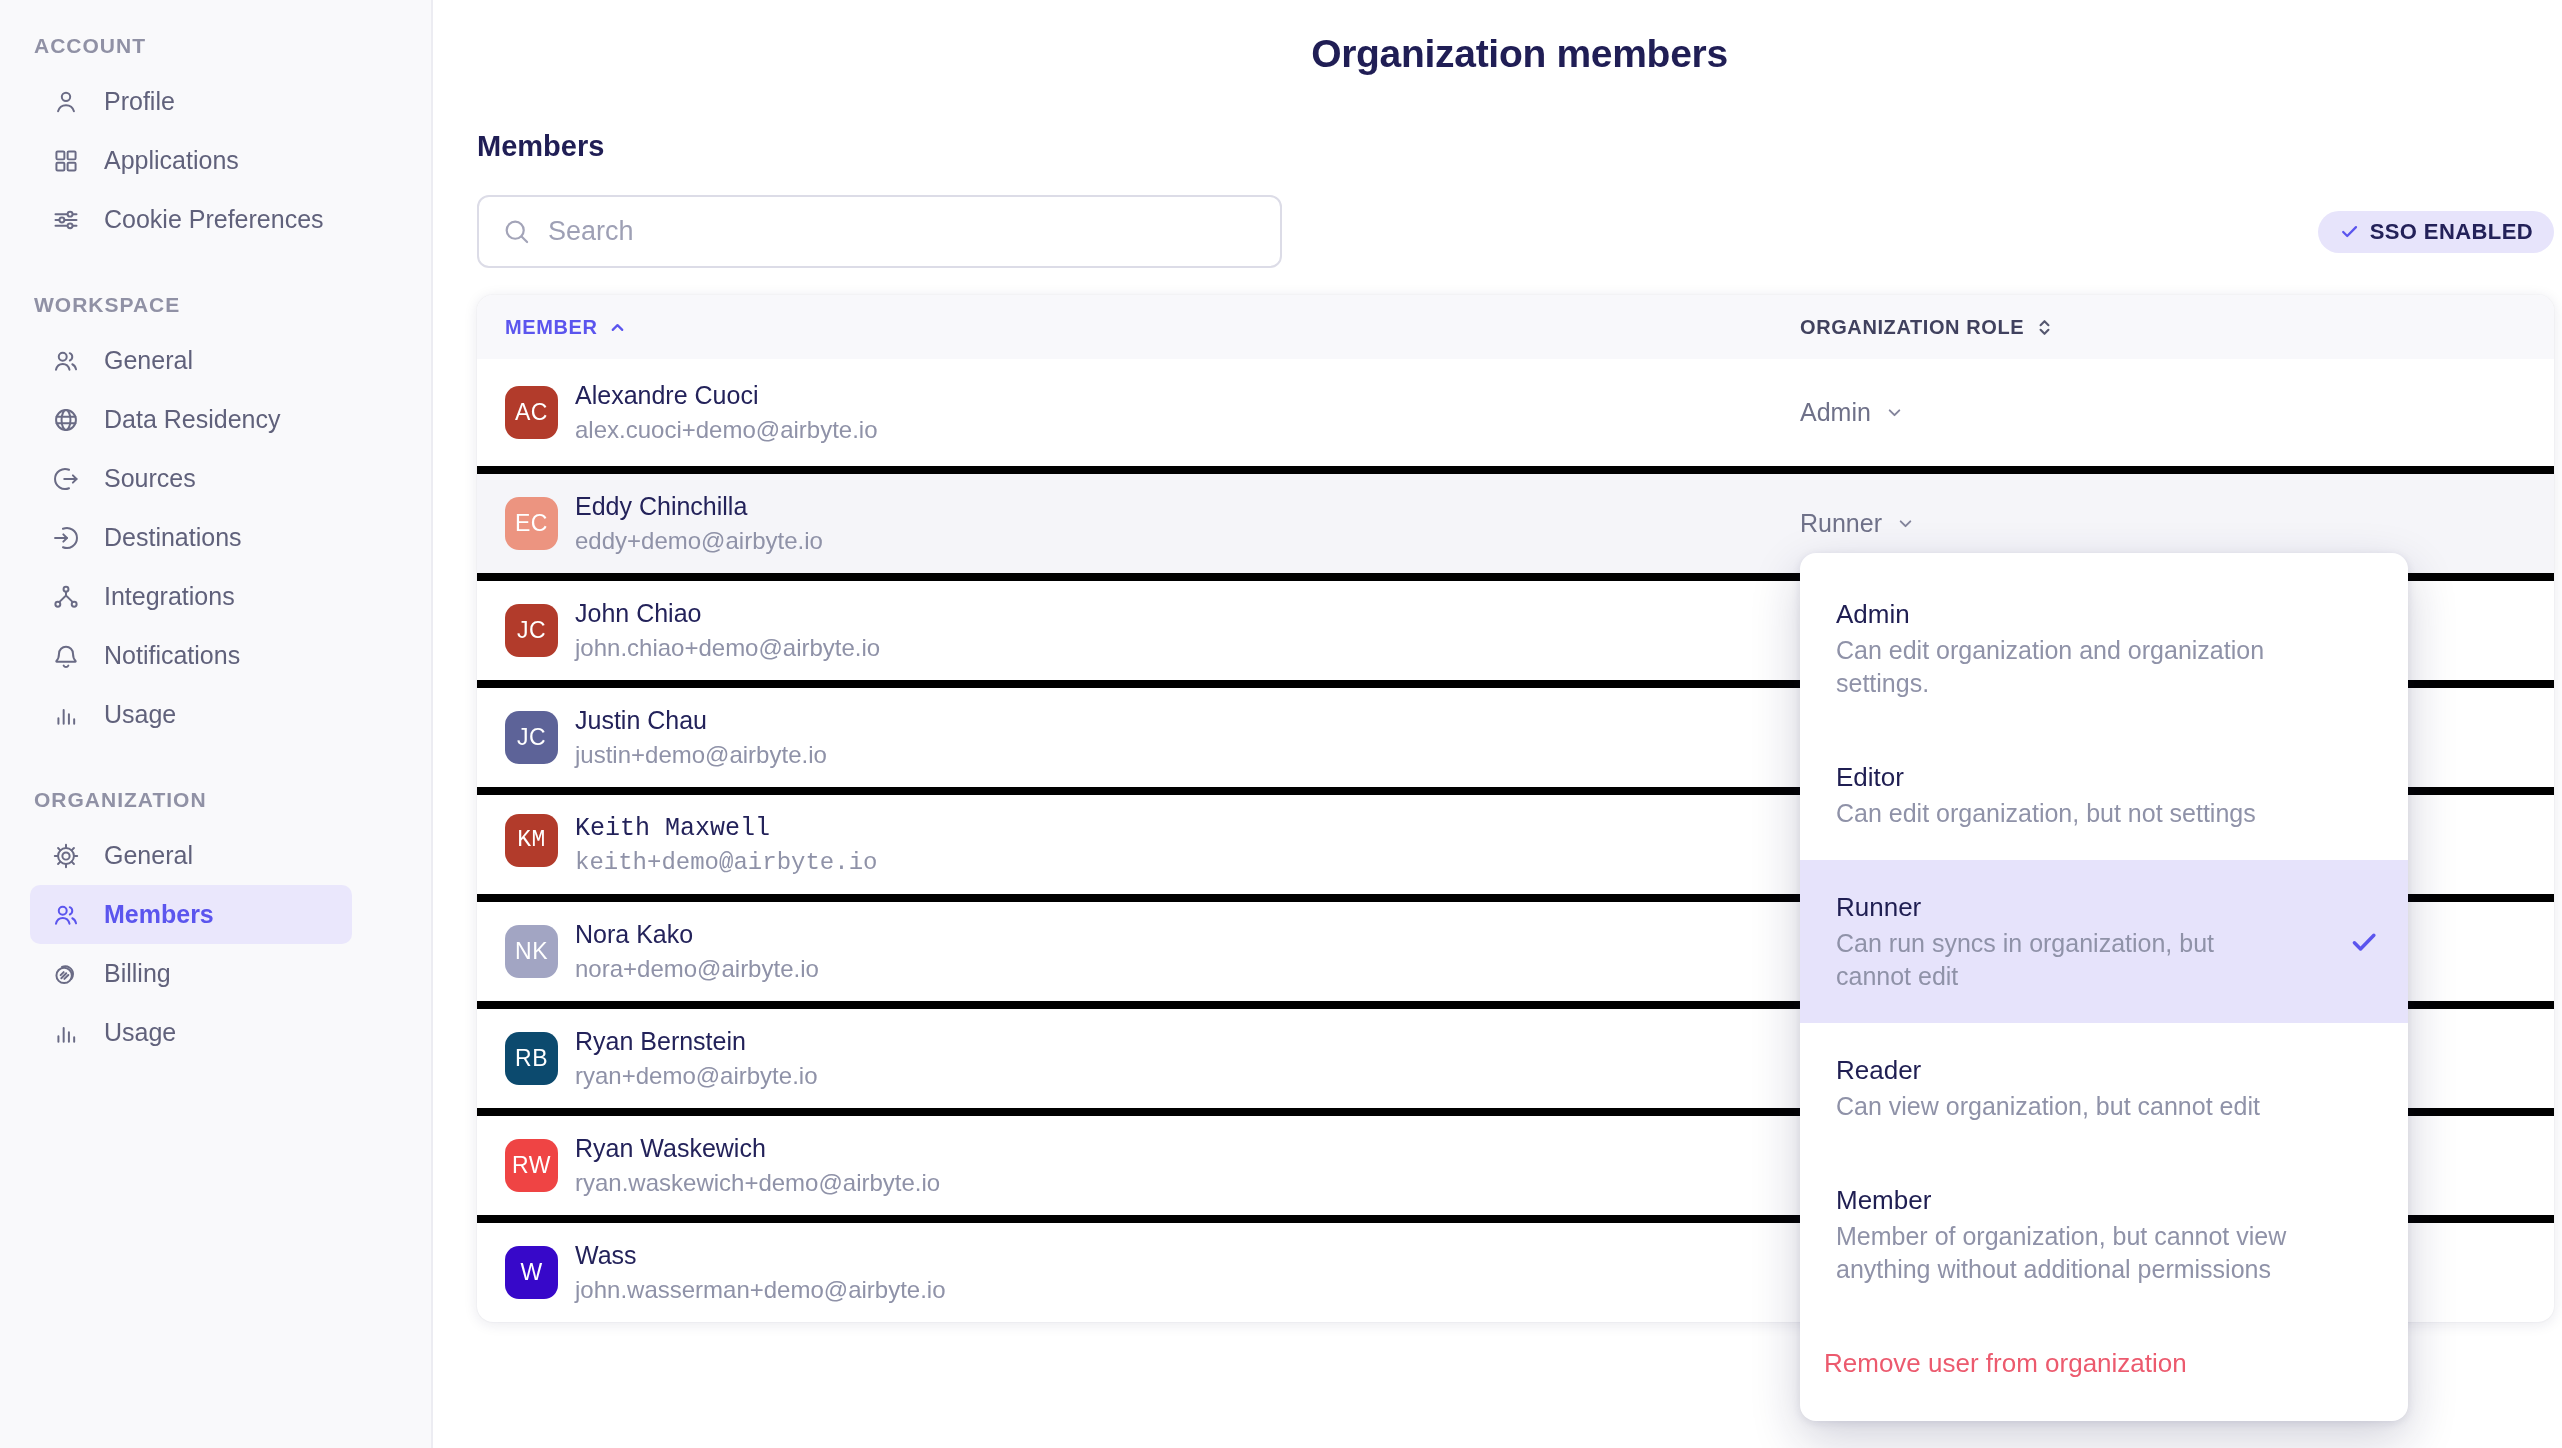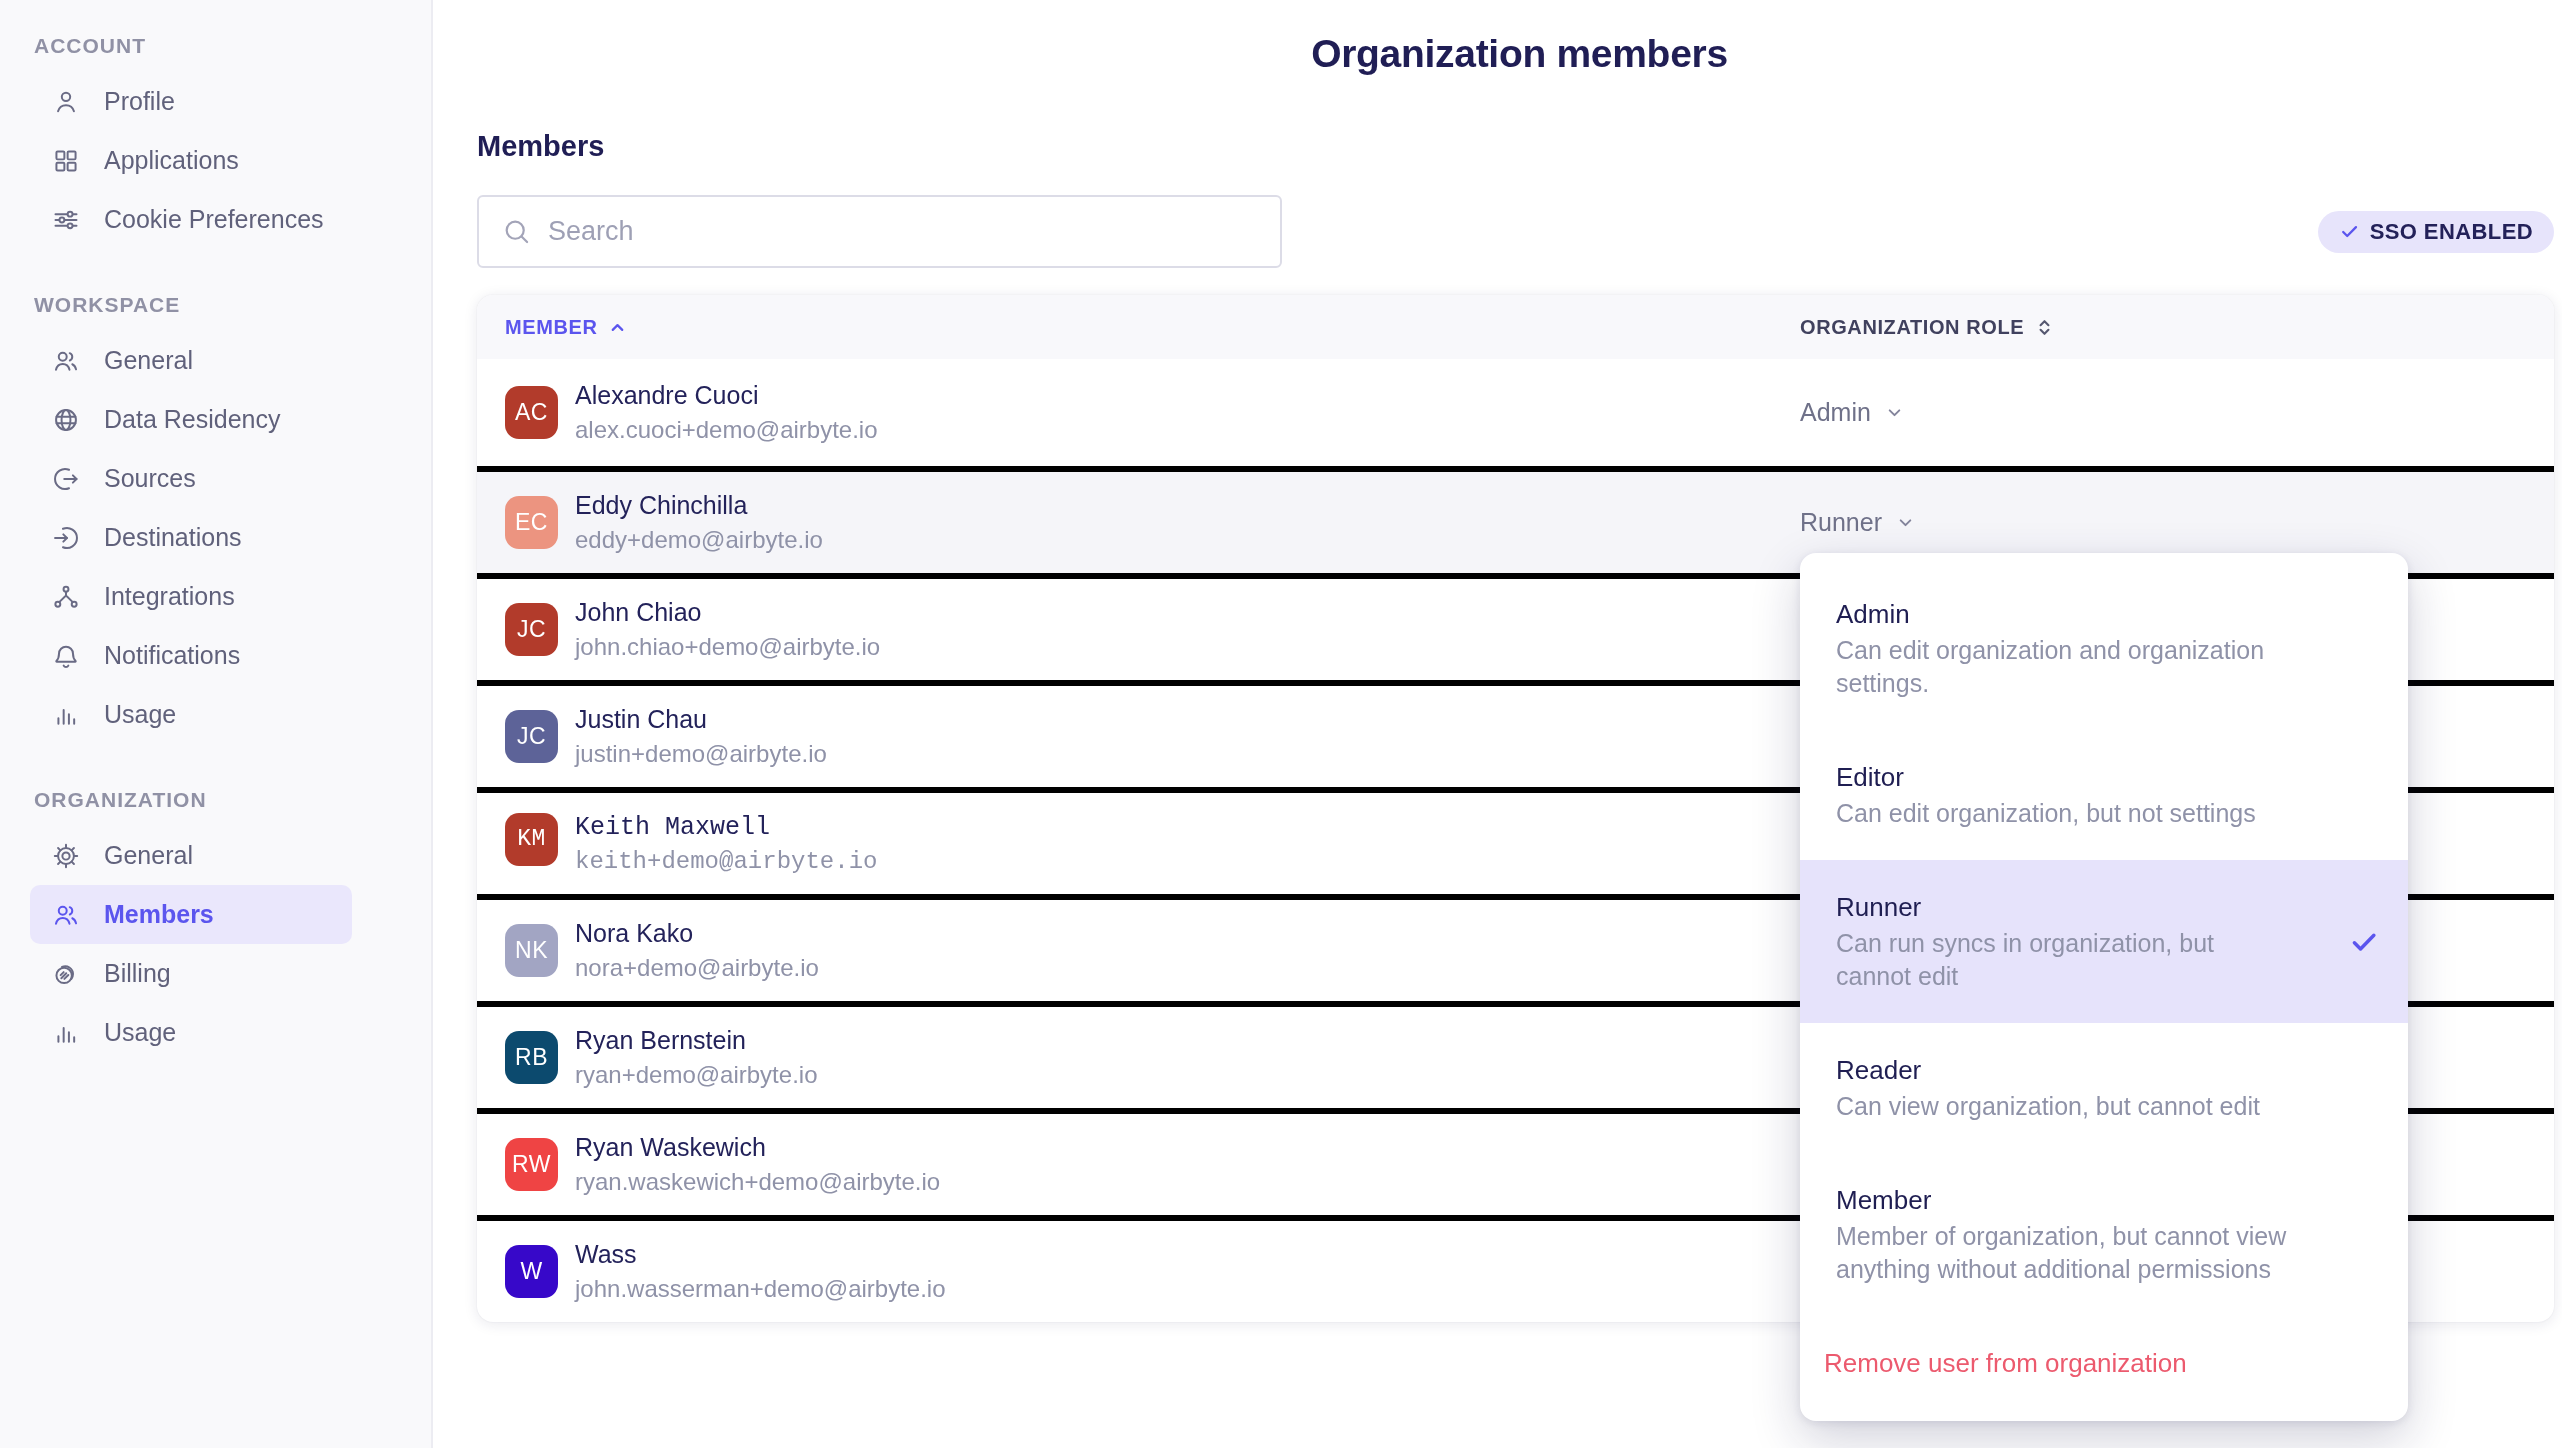--- a/index.html
+++ b/index.html
@@ -30,21 +30,21 @@
   .nav-item.active { background:#EAE7FC; color:#5B55EE; font-weight:700; }
   .nav-item.active .icon { color:#5B55EE; }
 
   
   .main { position:absolute; left:435px; top:0; right:0; bottom:0; background:#fff; padding:32px 0 0 42px; }
   .page-title { font-size:39px; font-weight:700; color:#201E55; letter-spacing:-0.3px;text-align:center; }
   .section-heading { font-size:29px; font-weight:700; color:#201E55; margin-top:54px; }
 
   .controls-row { margin-top:32px; width:2077px; display:flex; align-items:center; justify-content:space-between; }
   .search-box {
-    width:805px; height:73px; border:2px solid #DCDCE7; border-radius:6px;
+    width:805px; height:73px; border:2px solid #DCDCE7; border-radius:12px;
     display:flex; align-items:center; gap:16px; padding:0 22px; background:#fff;
   }
   .search-box .icon { width:31px; height:31px; color:#A3A4B8; }
   .search-input { flex:1; border:none; outline:none; background:transparent; font-size:27px; color:#23225A; font-family:inherit; }
   .search-input::placeholder { color:#9EA0B5; }
   .sso-badge {
     height:42px; padding:0 21px; border-radius:21px; background:#E7E4FB;
     display:flex; align-items:center; gap:10px; font-size:22px; font-weight:600; color:#232159; letter-spacing:0.4px;
   }
   .sso-badge .icon { width:21px; height:21px; color:#5B55EE; }
@@ -57,21 +57,21 @@
   }
   .table-head { height:64px; background:#F8F8FB; display:flex; align-items:center; }
   .col-member { width:1323px; flex:none; padding-left:28px; }
   .col-role   { flex:1; }
   .head-label { display:flex; align-items:center; gap:10px; font-size:20px; font-weight:700; letter-spacing:0.6px; }
   .head-member-label { color:#5B55EE; }
   .head-member-label .icon { width:19px; height:19px; }
   .head-role-label { color:#40415E; }
   .head-role-label .icon { width:21px; height:21px; color:#565870; }
 
-  .member-row { height:107px; display:flex; align-items:center; border-top:6px solid #000000; }
+  .member-row { height:107px; display:flex; align-items:center; border-top:8px solid #000000; }
   .member-row.highlight { background:#F5F5F9; }
   .avatar {
     width:53px; height:53px; margin-left:28px; border-radius:14px;
     display:flex; align-items:center; justify-content:center;
     color:#fff; font-size:23px; font-weight:500; letter-spacing:0.5px;
   }
   .member-info { margin-left:17px; }
   .member-name { font-size:25px; font-weight:500; color:#23225A; }
   .member-email { font-size:24px; color:#8F92A8; margin-top:6px; }
   .role-cell { display:flex; align-items:center; gap:13px; color:#6F7189; font-size:25px; cursor:pointer; }

